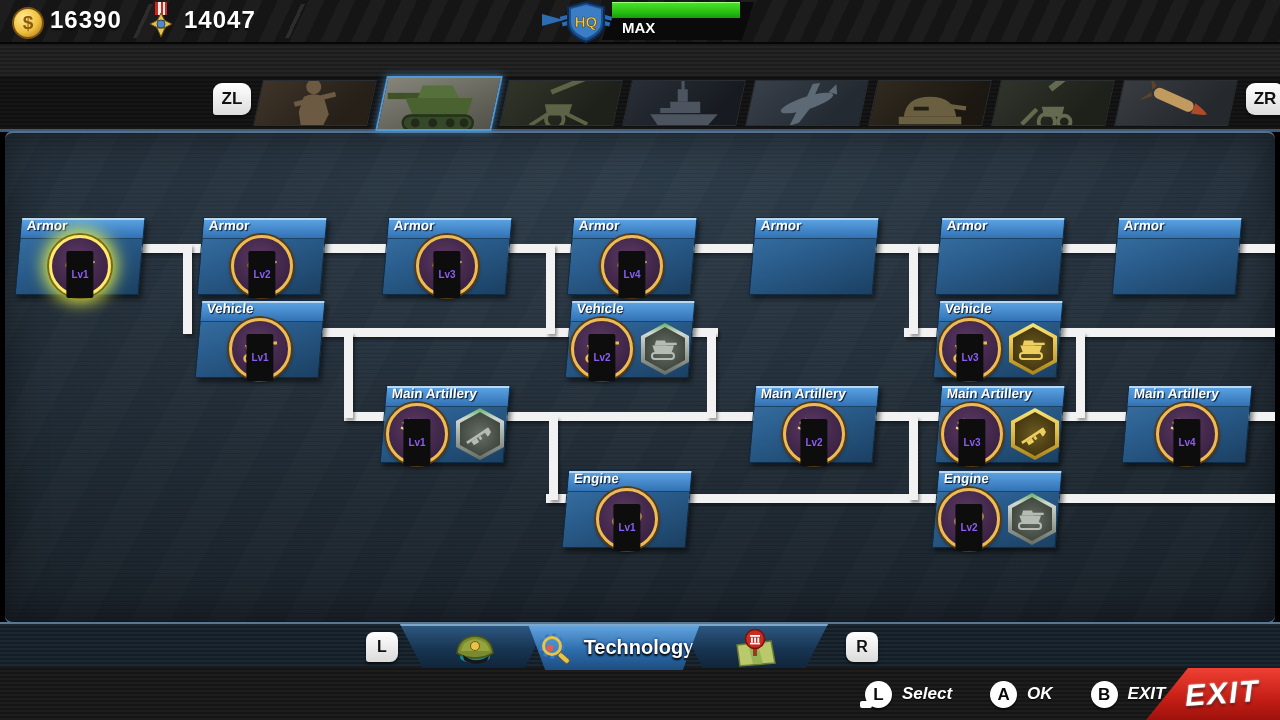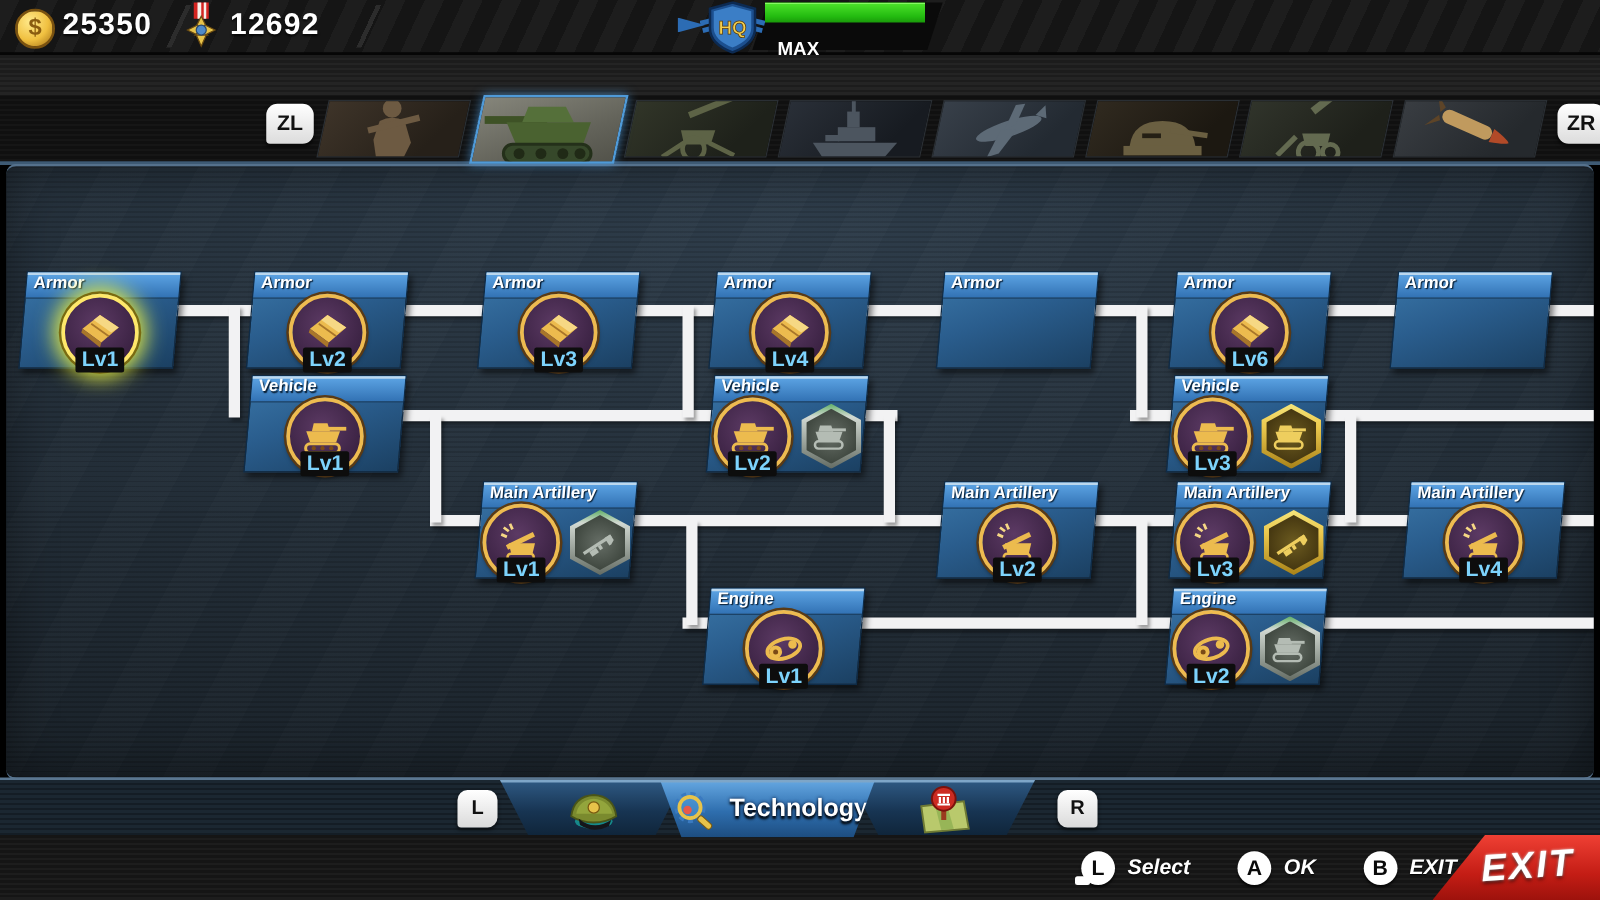--- a/index.html
+++ b/index.html
@@ -23,21 +23,21 @@
     background:linear-gradient(115deg,transparent 46%,#2c2c2c 46%,#2c2c2c 54%,transparent 54%);}
 
   
   #hq-wrap{left:540px;top:0;width:230px;height:42px;}
   #hq-bar-bg{left:68px;top:2px;width:140px;height:38px;background:#0a0a0a;
     transform:skewX(-18deg);}
   #hq-bar{left:72px;top:2px;width:128px;height:16px;
     background:linear-gradient(180deg,#4fe52c,#23bb10 70%,#1a9a0a);
     box-shadow:inset 0 1px 0 #9aff7a;}
   #hq-max{left:82px;top:19px;color:#fff;font-weight:bold;font-size:15px;
-    text-shadow:0 1px 1px #000;margin-top:12px;}
+    text-shadow:0 1px 1px #000;}
   .wing{top:14px;width:22px;height:12px;background:#2c6cb4;
     clip-path:polygon(0 50%,100% 0,100% 100%);}
   #wing-l{left:2px;transform:scaleX(-1);}
   #hq-shield{left:20px;top:1px;width:52px;height:42px;}
 
   
   #band{left:0;top:44px;width:1280px;height:32px;
     background:repeating-linear-gradient(0deg,#242424 0 2px,#1c1c1c 2px 4px);}
   #strip{left:0;top:76px;width:1280px;height:53px;
     background:repeating-linear-gradient(0deg,#161616 0 2px,#101010 2px 4px);
@@ -76,22 +76,22 @@
     font-size:13.5px;transform:skewX(-5deg);text-shadow:1px 1px 1px #05182b;white-space:nowrap;}
   .tnode-body{position:absolute;left:0;top:20px;width:100%;height:58px;
     display:flex;align-items:center;justify-content:center;gap:8px;}
   .circ{position:relative;width:56px;height:56px;border-radius:50%;flex:0 0 auto;
     background:radial-gradient(circle at 45% 38%,#5c3a64,#3c2344 70%,#2c1630);
     border:3px solid #eebb50;box-shadow:0 0 0 2px #5a3a14,0 2px 4px rgba(0,0,0,.6);
     display:flex;align-items:center;justify-content:center;}
   .circ.sel{border-color:#ffe86a;
     box-shadow:0 0 0 2px #7a6a10,0 0 16px 6px rgba(225,235,70,.95);}
   .lv{position:absolute;left:50%;bottom:-4px;transform:translateX(-50%);
-    background:#0d0d0d;color:#7dd3fc;font-weight:bold;font-size:17px;
-    padding:0 5px;border-radius:2px;white-space:nowrap;}
+    background:#0d0d0d;color:#8b5cf6;font-weight:bold;font-size:10px;
+    padding:18px 5px;border-radius:2px;white-space:nowrap;}
   .hex{position:relative;width:48px;height:52px;flex:0 0 auto;
     clip-path:polygon(50% 0,100% 25%,100% 75%,50% 100%,0 75%,0 25%);}
   .hex .hin{position:absolute;inset:4px;
     clip-path:polygon(50% 0,100% 25%,100% 75%,50% 100%,0 75%,0 25%);
     display:flex;align-items:center;justify-content:center;}
   .hex.silver{background:linear-gradient(180deg,#62b068 0%,#d2d9d2 20%,#9aa29a 60%,#646c64 100%);}
   .hex.silver .hin{background:radial-gradient(circle,#666e66,#3e463e 75%);color:#b4bcb4;}
   .hex.gold{background:linear-gradient(180deg,#f4e47a 0%,#ecc94e 35%,#a98218 100%);}
   .hex.gold .hin{background:radial-gradient(circle,#6c5b20,#443610 75%);color:#eece5e;}
 
@@ -134,35 +134,35 @@
     display:flex;align-items:center;justify-content:center;}
   #exit-banner span{color:#fff;font-weight:bold;font-size:30px;font-style:italic;
     letter-spacing:2px;transform:rotate(-4deg);padding-left:18px;
     text-shadow:0 2px 3px rgba(0,0,0,.6),0 0 2px #fff;}
 </style>
 </head>
 <body>
 
 <div id="topbar" class="abs">
   <div class="coin abs">$</div>
-  <div id="coins-val" class="res-num abs">25350</div>
+  <div id="coins-val" class="res-num abs">16390</div>
   <div class="slash abs" style="left:126px"></div>
   <svg class="abs" style="left:146px;top:1px" width="30" height="40" viewBox="0 0 30 40">
     <rect x="9" y="1" width="12" height="13" fill="#d42420"></rect>
     <rect x="12" y="1" width="3" height="13" fill="#f5f0ea"></rect>
       <rect x="17" y="1" width="2" height="13" fill="#f5f0ea"></rect>
     <g fill="#e7c34a" stroke="#6a4a10" stroke-width="1">
       <polygon points="15,12 19,20 15,28 11,20"></polygon>
       <polygon points="4,23 12,19 20,27 12,27"></polygon>
       <polygon points="26,23 18,19 10,27 18,27"></polygon>
       <polygon points="15,36 11,27 19,27"></polygon>
     </g>
     <circle cx="15" cy="23" r="4" fill="#4f8ac8" stroke="#2a4a70" stroke-width="1"></circle>
   </svg>
-  <div id="medals-val" class="res-num abs">12692</div>
+  <div id="medals-val" class="res-num abs">14047</div>
   <div class="slash abs" style="left:278px"></div>
 
   <div id="hq-wrap" class="abs">
     <div id="hq-bar-bg" class="abs"></div>
     <div id="hq-bar" class="abs"></div>
     <div id="hq-max" class="abs">MAX</div>
     <div id="wing-l" class="wing abs"></div>
     <svg id="hq-shield" class="abs" viewBox="0 0 52 42">
       <g fill="#2c6cb4">
           <rect x="0" y="14" width="14" height="4" transform="rotate(-14 7 16)"></rect>
@@ -365,31 +365,20 @@
       </div>
     </div>
       </div>
       <div class="tnode" style="left:747px;top:84px">
     <div class="tnode-bg"></div>
     <div class="tnode-title">Armor</div>
       </div>
       <div class="tnode" style="left:933px;top:84px">
     <div class="tnode-bg"></div>
     <div class="tnode-title">Armor</div>
-    <div class="tnode-body">
-      <div class="circ ">
-        <svg width="42" height="40" viewBox="0 0 40 40">
-              <polygon points="20,6 35,16 21,28 6,17" fill="#ecbb4e"></polygon>
-              <polygon points="20,6 35,16 29,20 15,10" fill="#f6d884"></polygon>
-              <polygon points="6,17 21,28 20,32 5,20" fill="#a8762a"></polygon>
-              <line x1="13" y1="13" x2="27" y2="23" stroke="#a8762a" stroke-width="1.4"></line>
-            </svg>
-        <div class="lv">Lv6</div>
-      </div>
-    </div>
       </div>
       <div class="tnode" style="left:1110px;top:84px">
     <div class="tnode-bg"></div>
     <div class="tnode-title">Armor</div>
       </div>
       <div class="tnode" style="left:193px;top:167px">
     <div class="tnode-bg"></div>
     <div class="tnode-title">Vehicle</div>
     <div class="tnode-body">
       <div class="circ ">

